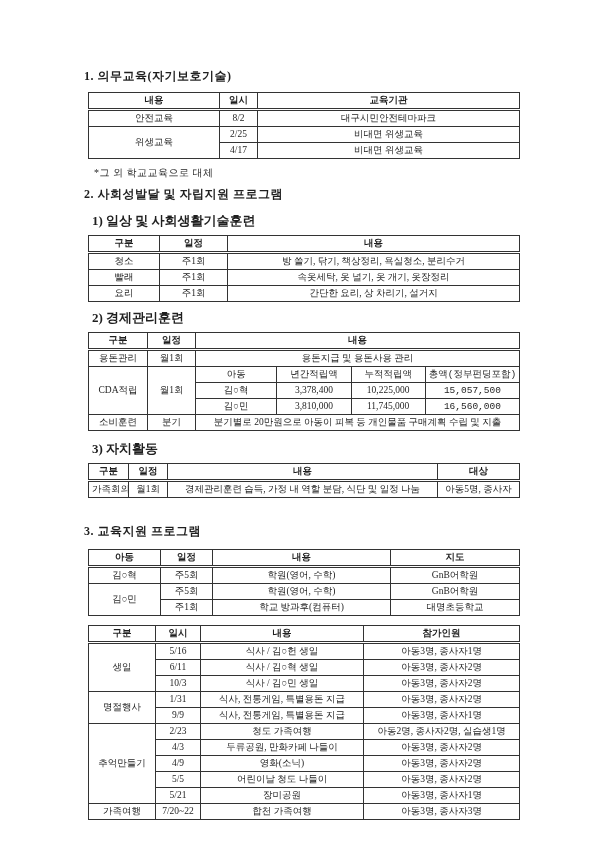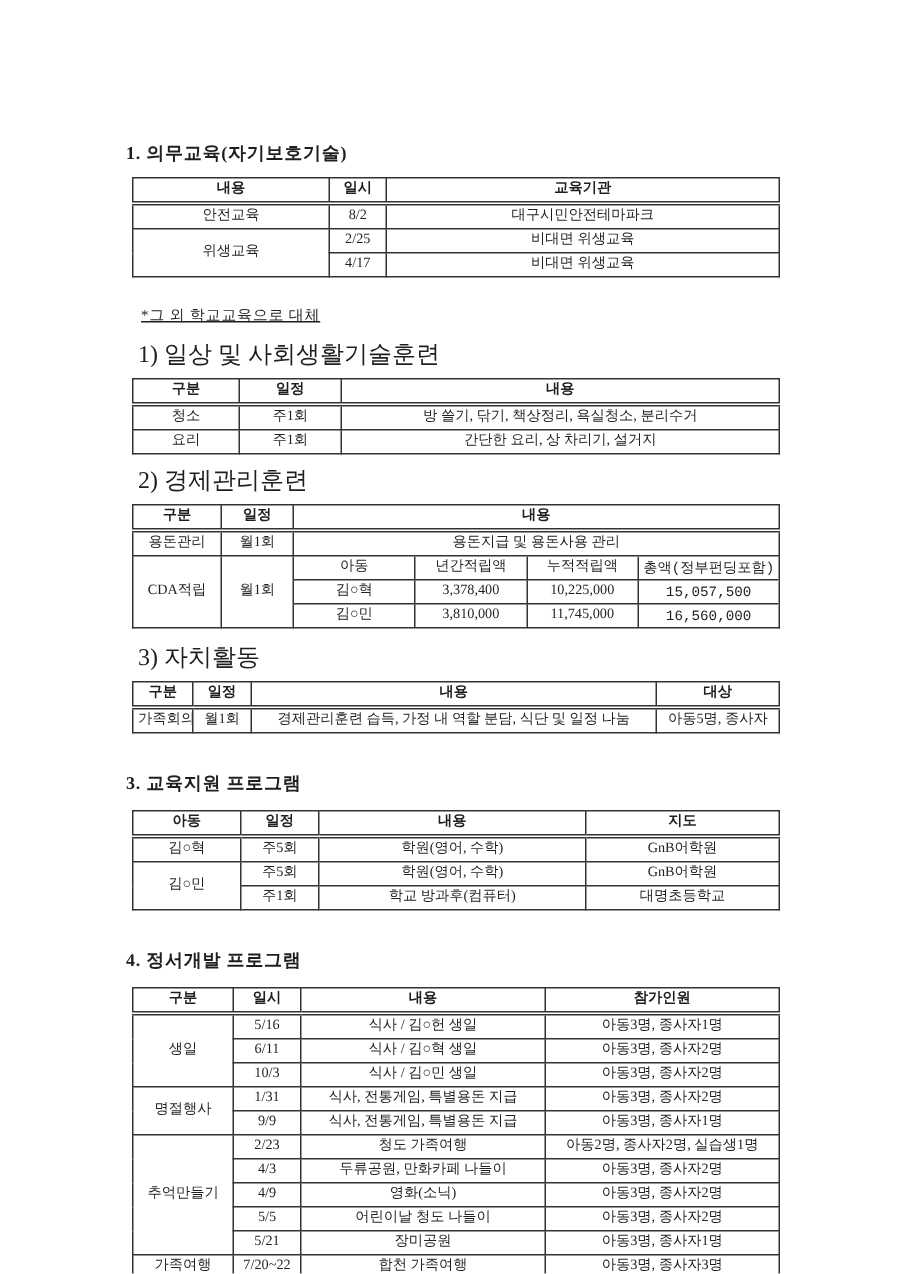--- a/index.html
+++ b/index.html
@@ -1,23 +1,23 @@
 <!DOCTYPE html>
 <html><head>
 <meta charset="utf-8">
 <style>
   html,body{margin:0;padding:0;background:#ffffff;}
   body{
     width:600px;height:849px;overflow:hidden;
     font-family:"Liberation Serif","DejaVu Serif",serif;
     color:#1f1f1f;
   }
-  .page{box-sizing:border-box;width:600px;height:849px;padding:94px 60px 0 84px;}
+  .page{box-sizing:border-box;width:600px;height:849px;padding:68px 60px 0 84px;}
   .sec-title{font-size:12px;font-weight:bold;letter-spacing:0.5px;margin:0;}
-  .sub-title{font-size:16px;margin-left:8px;}
+  .sub-title{font-size:13px;margin-left:8px;font-weight:bold;}
   .note{font-size:10px;margin-left:10px;letter-spacing:0.5px;}
   table.t{
     border-collapse:collapse;table-layout:fixed;width:432px;margin-left:4px;
     border:1.6px solid #1c1c1c;
   }
   .t th,.t td{
     border:1px solid #333333;
     font-size:9.5px;line-height:1.2;height:13px;
     padding:1px 3px;text-align:center;vertical-align:middle;
     overflow:hidden;white-space:nowrap;
@@ -27,21 +27,21 @@
   .t td.p0{padding:0;}
   table.inner{border-collapse:collapse;table-layout:fixed;width:100%;}
   .inner td{
     border:1px solid #333333;font-size:9.5px;line-height:1.2;height:13px;
     padding:1px 3px;text-align:center;vertical-align:middle;white-space:nowrap;overflow:hidden;
   }
   .inner tr:first-child td{border-top:none;}
   .inner tr:last-child td{border-bottom:none;}
   .inner td:first-child{border-left:none;}
   .inner td:last-child{border-right:none;font-family:Liberation Mono, monospace;}
-  .mt1{margin-top:7px;} .mt2{margin-top:18px;text-decoration:underline;} .mt3{margin-top:9px;}
+  .mt1{margin-top:7px;} .mt2{margin-top:7px;} .mt3{margin-top:9px;}
   .mt4{margin-top:6px;} .mt-big{margin-top:25px;} .mb{margin-bottom:5px;}
 </style>
 </head>
 <body>
 
 <div class="page">
 
   <div class="sec-title">1. 의무교육(자기보호기술)</div>
   <table class="t mt1">
     <colgroup>
@@ -68,40 +68,46 @@
         <td class="l">비대면 위생교육</td>
       </tr>
       <tr>
         <td>4/17</td>
         <td class="l">비대면 위생교육</td>
       </tr>
     </tbody>
   </table>
   <div class="note mt2">*그 외 학교교육으로 대체</div>
 
+  <div class="sec-title mt4">2. 사회성발달 및 자립지원 프로그램</div>
 
   <div class="sub-title mt3 mb">1) 일상 및 사회생활기술훈련</div>
   <table class="t">
     <colgroup>
         <col style="width:71px">
         <col style="width:68px">
         <col>
       </colgroup>
     <thead>
       <tr>
         <th>구분</th>
         <th>일정</th>
         <th>내용</th>
       </tr>
     </thead>
     <tbody>
       <tr>
         <td>청소</td>
         <td>주1회</td>
         <td class="l">방 쓸기, 닦기, 책상정리, 욕실청소, 분리수거</td>
+      </tr>
+      <tr>
+        <td>빨래</td>
+        <td>주1회</td>
+        <td class="l">속옷세탁, 옷 널기, 옷 개기, 옷장정리</td>
       </tr>
       <tr>
         <td>요리</td>
         <td>주1회</td>
         <td class="l">간단한 요리, 상 차리기, 설거지</td>
       </tr>
     </tbody>
   </table>
 
   <div class="sub-title mt1 mb">2) 경제관리훈련</div>
@@ -151,20 +157,25 @@
               <tr>
                 <td>김○민</td>
                 <td>3,810,000</td>
                 <td>11,745,000</td>
                 <td>16,560,000</td>
               </tr>
             </tbody>
           </table>
         </td>
       </tr>
+      <tr>
+        <td>소비훈련</td>
+        <td>분기</td>
+        <td class="l">분기별로 20만원으로 아동이 피복 등 개인물품 구매계획 수립 및 지출</td>
+      </tr>
     </tbody>
   </table>
 
   <div class="sub-title mt3 mb">3) 자치활동</div>
   <table class="t">
     <colgroup>
         <col style="width:40px">
         <col style="width:39px">
         <col style="width:270px">
         <col>
@@ -217,21 +228,20 @@
         <td>GnB어학원</td>
       </tr>
       <tr>
         <td>주1회</td>
         <td class="l">학교 방과후(컴퓨터)</td>
         <td>대명초등학교</td>
       </tr>
     </tbody>
   </table>
 
-  <div class="sec-title mt-big">4. 정서개발 프로그램</div>
   <table class="t mt3">
     <colgroup>
         <col style="width:67px">
         <col style="width:45px">
         <col style="width:163px">
         <col>
       </colgroup>
     <thead>
       <tr>
         <th>구분</th>

